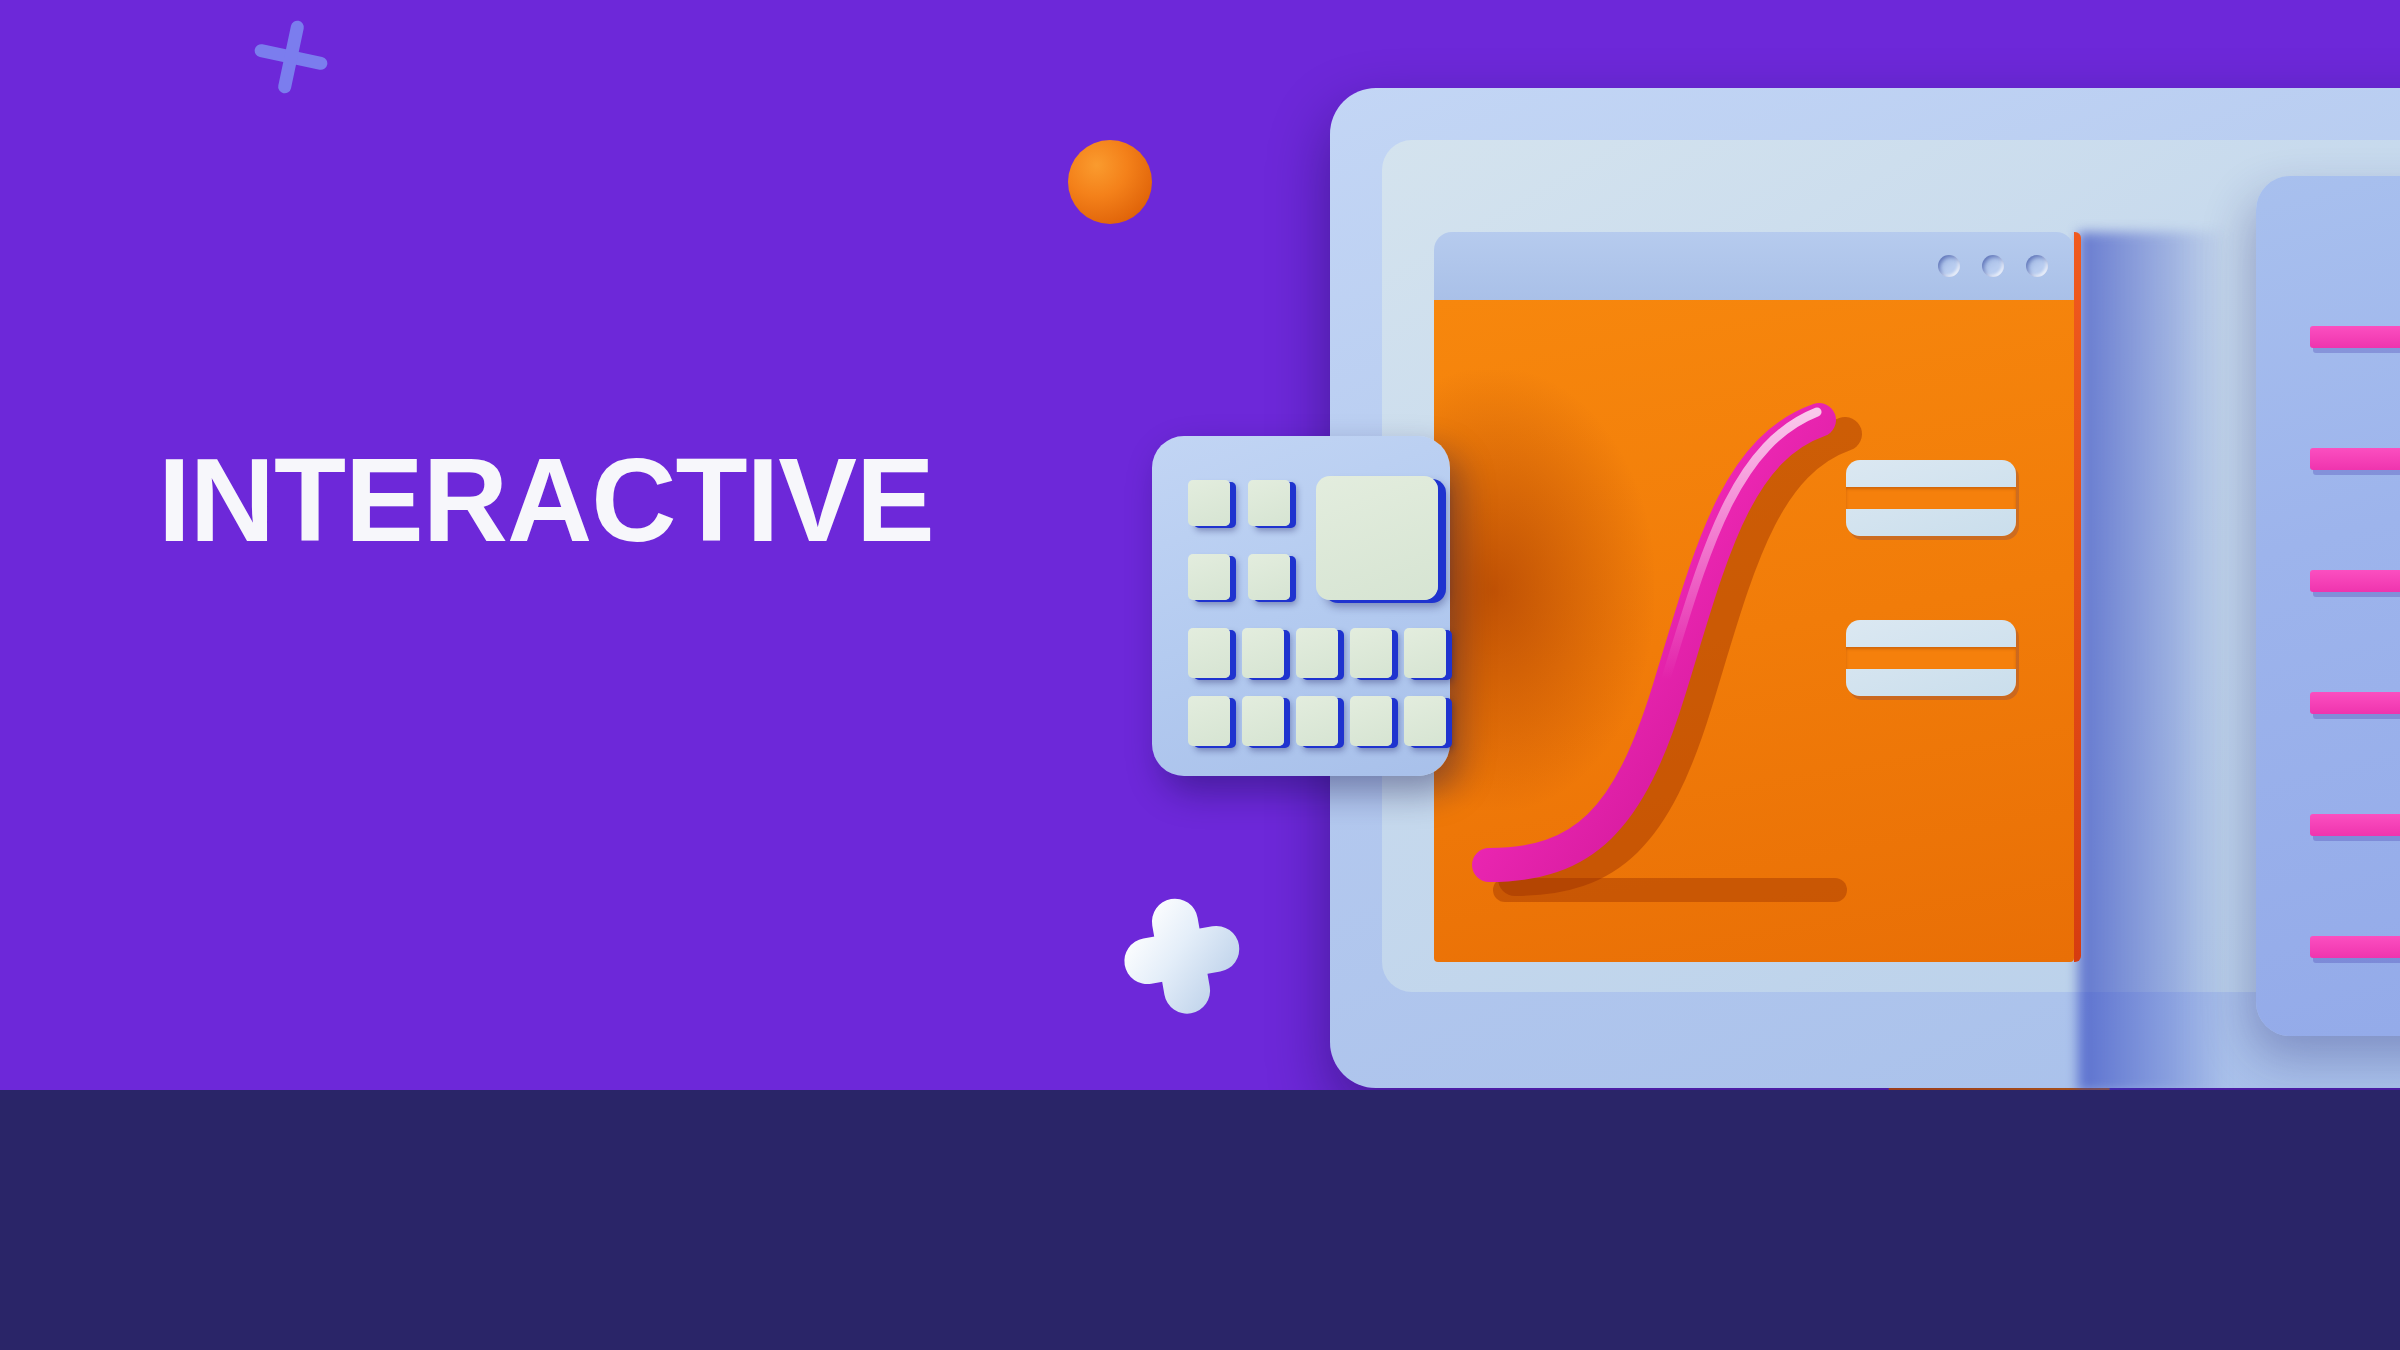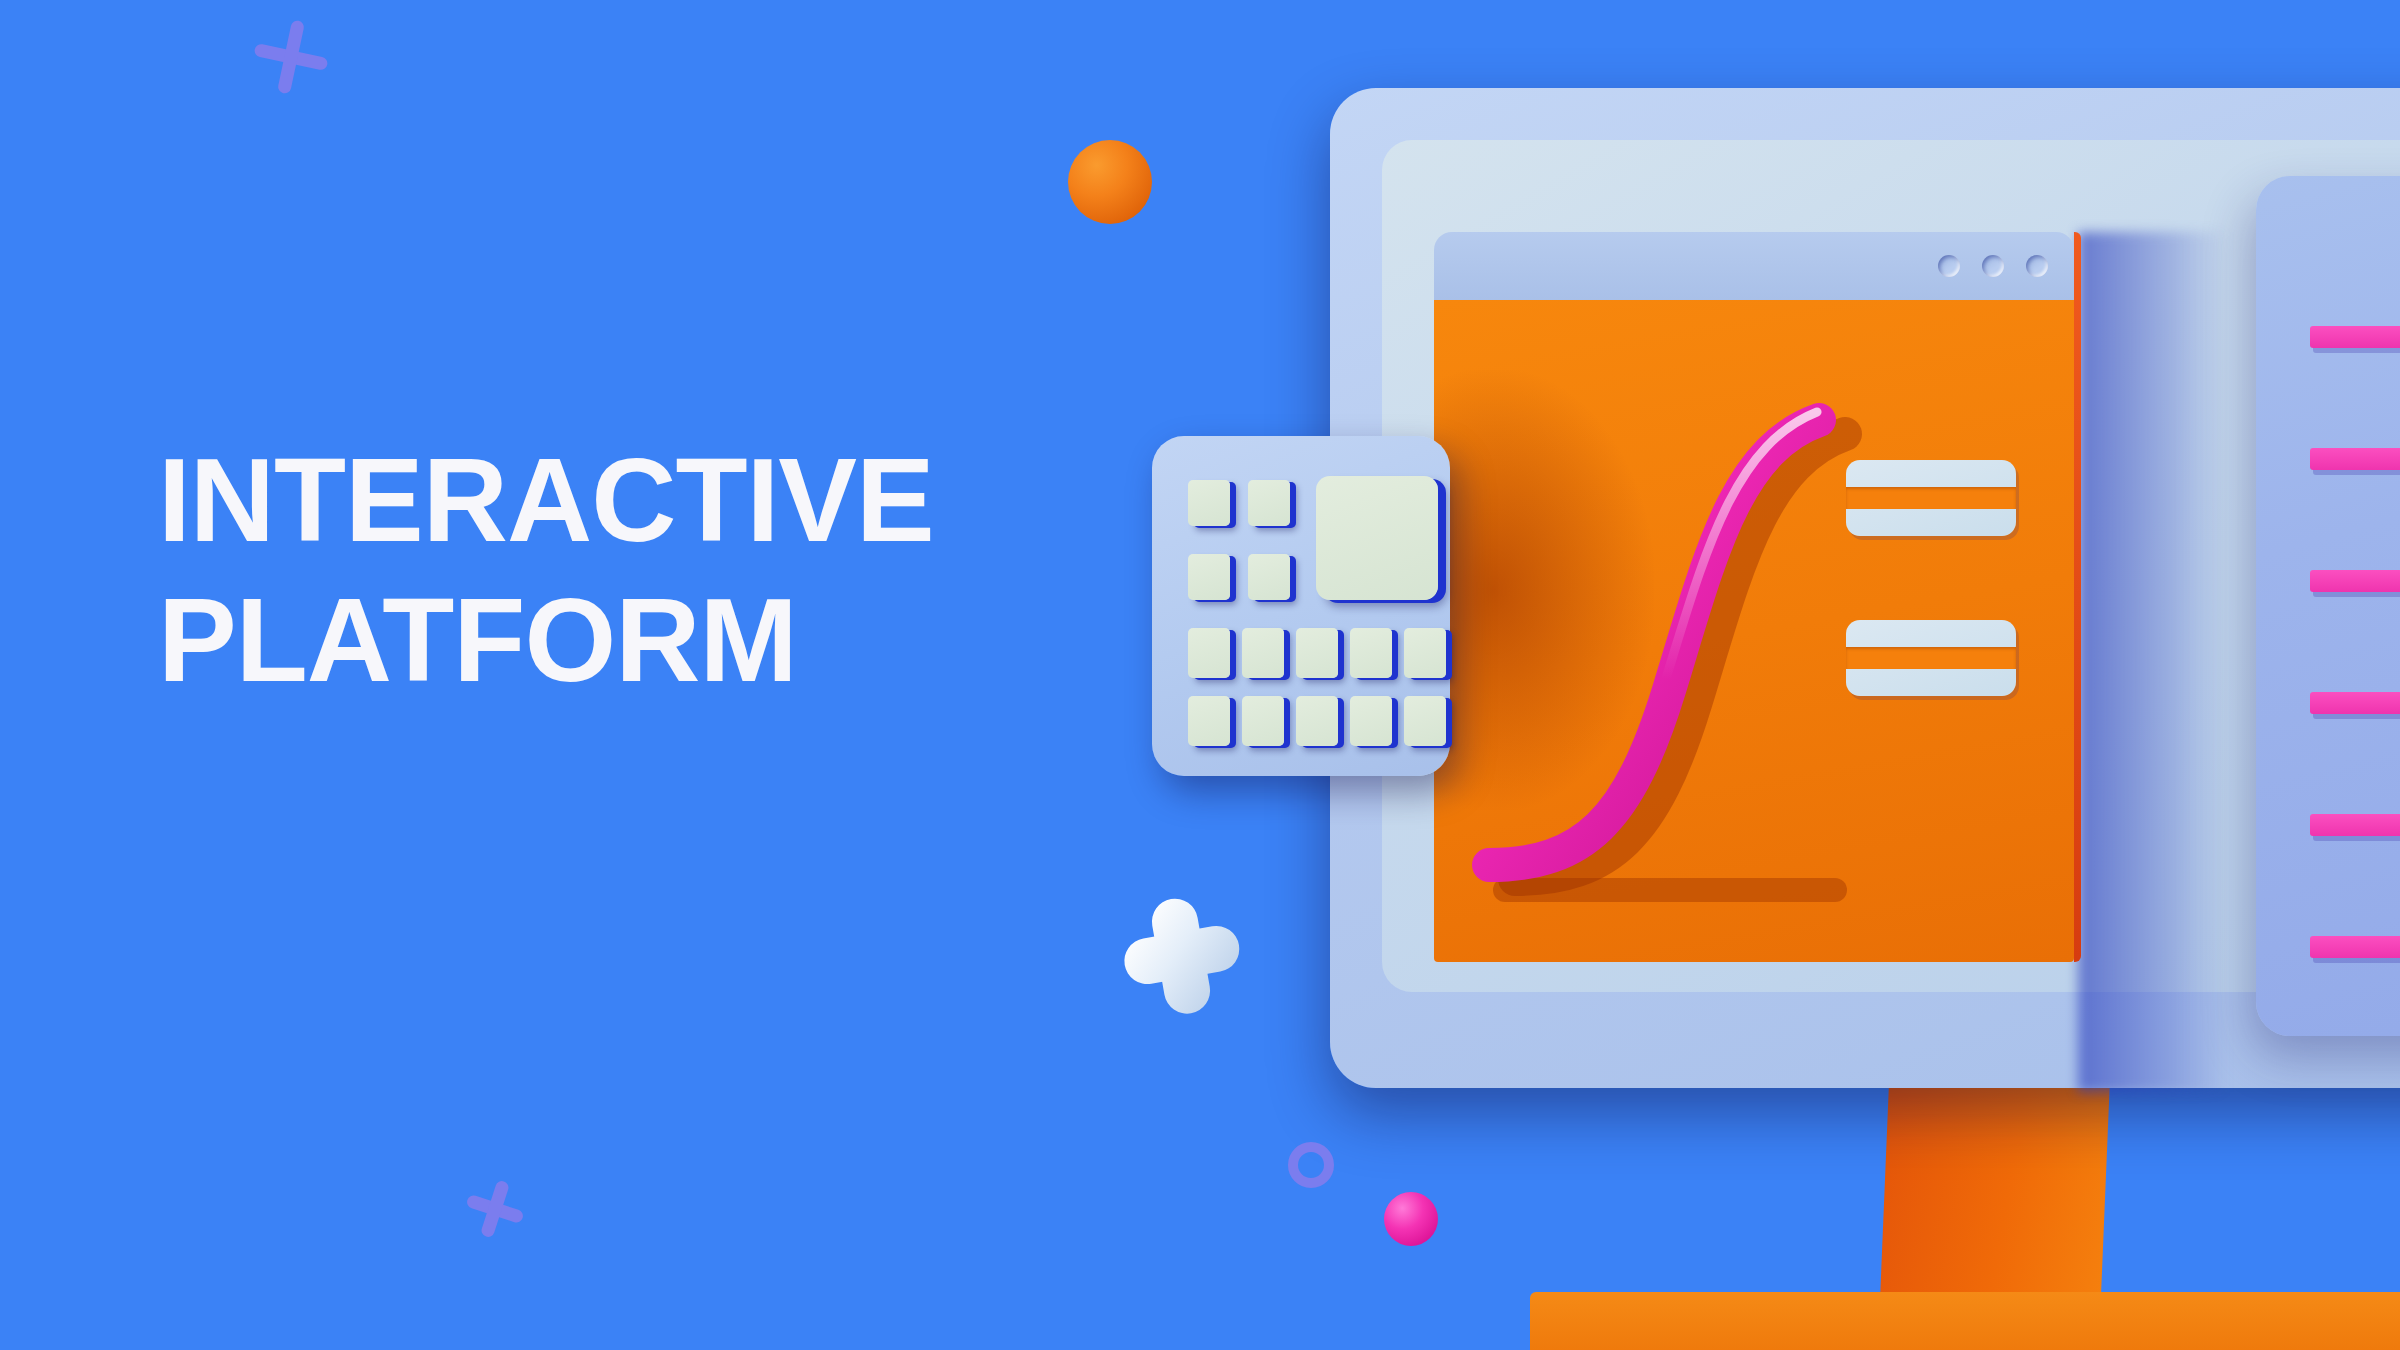--- a/index.html
+++ b/index.html
@@ -1,21 +1,21 @@
 <!DOCTYPE html>
 <html><head>
 <meta charset="utf-8">
 <style>
   html,body{margin:0;padding:0;}
   body{
     width:2400px;height:1350px;overflow:hidden;
     font-family:"Liberation Sans","DejaVu Sans",sans-serif;
     background:#2a2568;
   }
-  .stage{position:relative;width:2400px;height:1350px;overflow:hidden;background:#3b82f6;}
+  .stage{position:relative;width:2400px;height:1090px;overflow:hidden;background:#6d28d9;}
 
   
   .headline{
     position:absolute;left:158px;top:430px;width:1000px;
     color:#f7f7fb;font-weight:bold;font-size:118px;line-height:140px;
     letter-spacing:-1px;
   }
   .headline .ln{display:block;white-space:nowrap;}
 
   
@@ -161,21 +161,20 @@
       <span class="b v"></span>
   </div>
   <div class="cross cross-sm">
     <span class="b h"></span>
       <span class="b v"></span>
   </div>
   <div class="sphere sphere-orange"></div>
 
   <div class="headline">
     <span class="ln">INTERACTIVE</span>
-    <span class="ln">PLATFORM</span>
   </div>
 
   <div class="stand"></div>
   <div class="base"></div>
 
   <div class="monitor">
     <div class="monitor-bezel"></div>
     <div class="monitor-screen"></div>
   </div>
 

